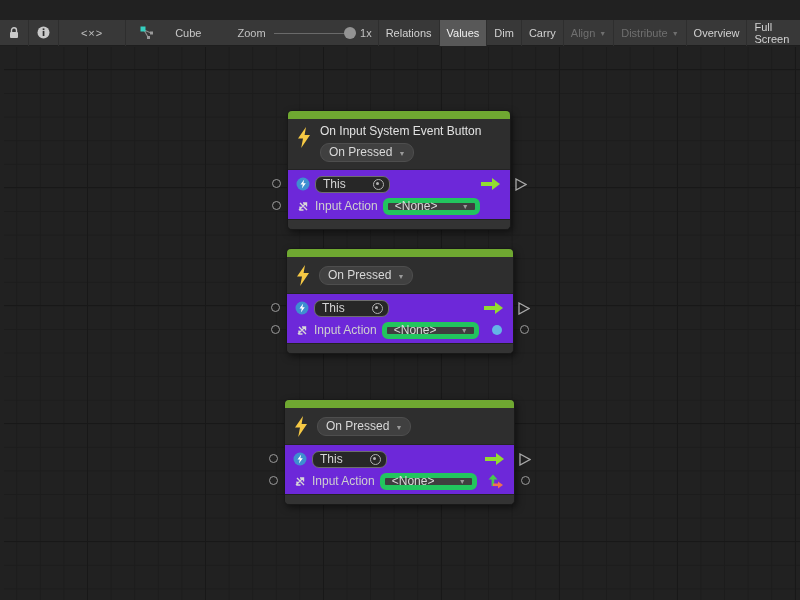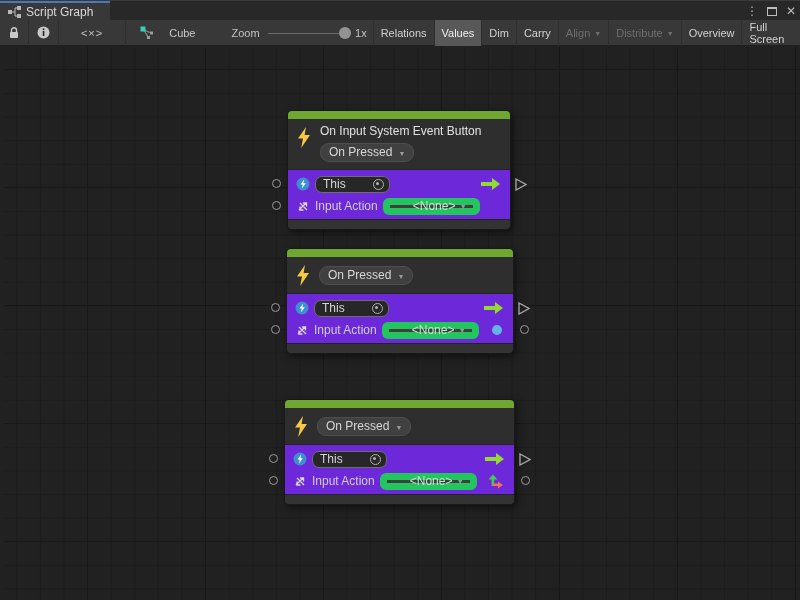--- a/index.html
+++ b/index.html
@@ -22,21 +22,21 @@
 
   
   .toolbar { position:absolute; left:0; top:20px; width:800px; height:26px;
     background:#383838; border-bottom:1px solid #1e1e1e;
     display:flex; align-items:center; font-size:11px; color:#c8c8c8; }
   .tb-btn { height:26px; display:flex; align-items:center; justify-content:center;
     padding:0 8px; cursor:default; }
   .tb-sep { width:1px; height:26px; background:#2e2e2e; }
   .lockpad, .infoic { display:block; }
   .code-glyph { font-size:11px; color:#c2c2c2; letter-spacing:1px; padding:0 14px; }
-  .graph-ref { display:flex; align-items:center; gap:14px; padding:0 10px 0 14px; }
+  .graph-ref { display:flex; align-items:center; gap:20px; padding:0 10px 0 14px; }
   .zoom-label { margin-left:26px; color:#c2c2c2; }
   .zoom-slider { position:relative; width:86px; height:26px; margin:0 4px 0 8px; }
   .zoom-track { position:absolute; left:0; right:0; top:13px; height:1px; background:#6a6a6a; }
   .zoom-handle { position:absolute; right:0; top:7px; width:12px; height:12px;
     border-radius:50%; background:#939393; }
   .zoom-value { color:#c2c2c2; margin-right:6px; }
   .tb-right { margin-left:auto; display:flex; align-items:stretch; height:26px;
     border-left:1px solid #2e2e2e; margin-right:1px; }
   .view-btn { display:flex; align-items:center; gap:4px; padding:12px 7px;
     border-right:1px solid #2e2e2e; color:#d2d2d2; font-size:11px; cursor:default; }
@@ -73,57 +73,41 @@
     padding:0 6px 0 8px; gap:5px; }
   .obj-field { display:inline-flex; align-items:center; justify-content:space-between;
     width:75px; height:17px; background:#272727; border:1px solid #6e6e6e;
     border-radius:7px; padding:0 5px 0 7px; font-size:12px; color:#d6d6d6; }
   .picker { width:11px; height:11px; border:1.4px solid #b2b2b2; border-radius:50%;
     position:relative; flex:0 0 auto; }
   .picker::after { content:""; position:absolute; left:2.3px; top:2.3px;
     width:3px; height:3px; border-radius:50%; background:#b2b2b2; }
   .row-label { font-size:12px; color:#cfcfcf; white-space:nowrap; }
   .select { display:inline-flex; align-items:center; justify-content:space-between;
-    width:97px; height:17px; background:#3f3f3f; border:7px solid #22c55e;
-    border-radius:6px; padding:0 6px 1px 23px; font-size:12px; color:#dadada; }
+    width:97px; height:17px; background:#3f3f3f; border:5px solid #22c55e;
+    border-radius:6px; padding:0 6px 1px 7px; font-size:12px; color:#dadada; }
   .select .caret { color:#9a9a9a; }
   .flow-arrow { margin-left:auto; margin-right:4px; display:flex; }
   .val-out { margin-left:auto; margin-right:5px; display:flex; align-items:center; }
   .float-dot { width:10px; height:10px; border-radius:50%; background:#64B5E6; }
   .n-footer { height:10px; background:#333333; border-top:1px solid #232323;
     border-radius:0 0 4px 4px; }
 
   
   .port-c { position:absolute; width:9px; height:9px; border:1px solid #9a9a9a;
     border-radius:50%; background:transparent; }
   .port-c.left { left:-16px; }
   .port-c.right { right:-16px; }
   .port-t { position:absolute; right:-17px; width:12px; height:13px; }
 </style>
 </head>
 <body>
 
 <div class="window">
 
-  <div class="tabbar">
-    <div class="tab">
-      <svg width="13" height="12" viewBox="0 0 13 12">
-        <rect x="0" y="4" width="4" height="4" fill="#b8b8b8"></rect>
-        <rect x="9" y="0" width="4" height="4" fill="#b8b8b8"></rect>
-        <rect x="9" y="8" width="4" height="4" fill="#b8b8b8"></rect>
-        <path d="M4 6 H7 M7 2 V10 M7 2 H9 M7 10 H9" stroke="#b8b8b8" stroke-width="1" fill="none"></path>
-      </svg>
-      <span class="tab-label">Script Graph</span>
-    </div>
-    <div class="winctrl">
-      <span class="dots">⋮</span>
-      <span class="maxbox"></span>
-      <span class="closex">✕</span>
-    </div>
-  </div>
 
   <div class="toolbar">
     <div class="tb-btn">
       <svg class="lockpad" width="12" height="13" viewBox="0 0 12 13">
         <path d="M3.5 6 V4.2 a2.5 2.5 0 0 1 5 0 V6" stroke="#c9c9c9" stroke-width="1.4" fill="none"></path>
         <rect x="2" y="6" width="8" height="6" rx="1" fill="#c9c9c9"></rect>
       </svg>
     </div>
     <div class="tb-sep"></div>
     <div class="tb-btn">

